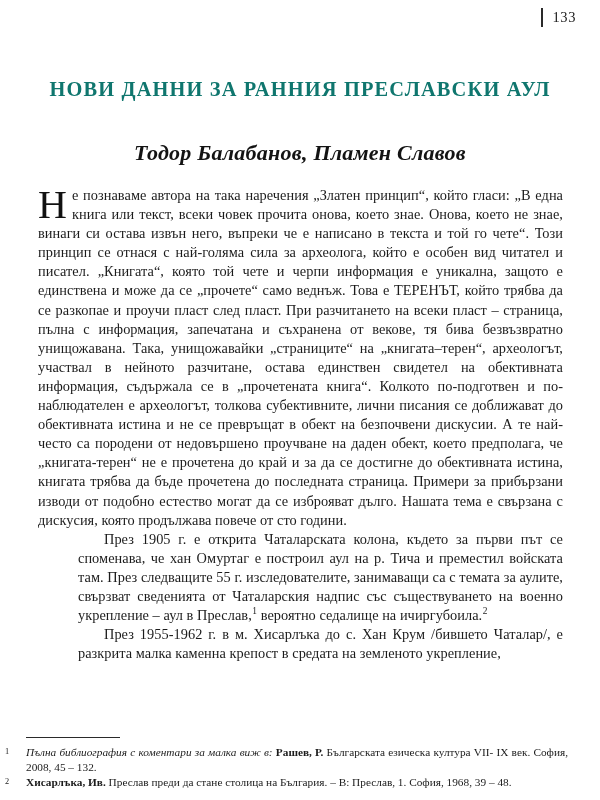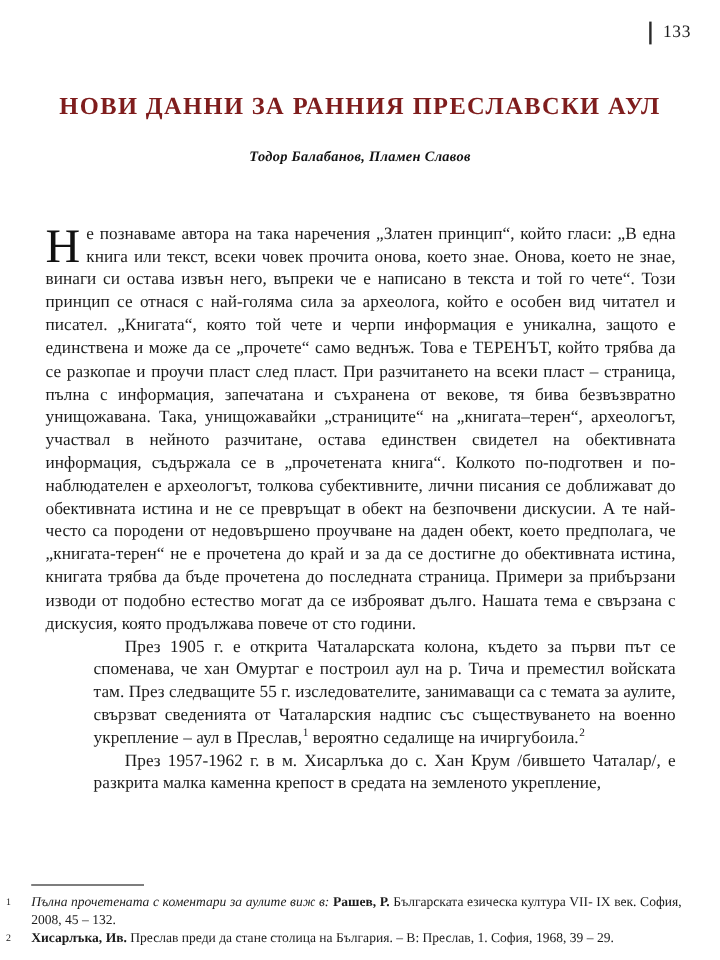--- a/index.html
+++ b/index.html
@@ -19,21 +19,21 @@
   .page {
     width: 600px;
     height: 800px;
     position: relative;
     box-sizing: border-box;
   }
 
   
   .folio {
     position: absolute;
-    top: 16px;
+    top: 6px;
     right: 24px;
     display: flex;
     align-items: center;
     gap: 9px;
     height: 22px;
   }
   .folio-rule {
     width: 2px;
     height: 19px;
     background: #2a2a2a;
@@ -53,33 +53,33 @@
     top: 78px;
     left: 34px;
     width: 532px;
     text-align: center;
   }
   .article-title {
     font-family: "Liberation Serif", "DejaVu Serif", serif;
     font-size: 20.4px;
     font-weight: bold;
     letter-spacing: 1.15px;
-    color: #7f1d1d;
+    color: #0f766e;
     margin: 0;
     line-height: 1.15;
     white-space: nowrap;
   }
   .authors {
     font-family: "Liberation Serif", "DejaVu Serif", serif;
-    font-size: 12px;
+    font-size: 22px;
     font-weight: bold;
     font-style: italic;
     letter-spacing: 0.25px;
     color: #131313;
-    margin: 0;
+    margin: 16px;
     padding-top: 23px;
     line-height: 1.15;
   }
 
   
   .body-col {
     position: absolute;
     top: 186px;
     left: 38px;
     width: 525px;
@@ -172,31 +172,31 @@
     <h1 class="article-title">НОВИ ДАННИ ЗА РАННИЯ ПРЕСЛАВСКИ АУЛ</h1>
     <p class="authors">Тодор Балабанов, Пламен Славов</p>
   </div>
 
   <div class="body-col">
 
     <p class="para"><span class="dropcap">Н</span><span>е познаваме автора на така наречения „Златен принцип“, който гласи: „В една книга или текст, всеки човек прочита онова, което знае. Онова, което не знае, винаги си остава извън него, въпреки че е написано в текста и той го чете“. Този принцип се отнася с най-голяма сила за археолога, който е особен вид читател и писател. „Книгата“, която той чете и черпи информация е уникална, защото е единствена и може да се „прочете“ само веднъж. Това е ТЕРЕНЪТ, който трябва да се разкопае и проучи пласт след пласт. При разчитането на всеки пласт – страница, пълна с информация, запечатана и съхранена от векове, тя бива безвъзвратно унищожавана. Така, унищожавайки „страниците“ на „книгата–терен“, археологът, участвал в нейното разчитане, остава единствен свидетел на обективната информация, съдържала се в „прочетената книга“. Колкото по-подготвен и по-наблюдателен е археологът, толкова субективните, лични писания се доближават до обективната истина и не се превръщат в обект на безпочвени дискусии. А те най-често са породени от недовършено проучване на даден обект, което предполага, че „книгата-терен“ не е прочетена до край и за да се достигне до обективната истина, книгата трябва да бъде прочетена до последната страница. Примери за прибързани изводи от подобно естество могат да се изброяват дълго. Нашата тема е свързана с дискусия, която продължава повече от сто години.</span></p>
 
     <p class="para indent"><span>През 1905 г. е открита Чаталарската колона, където за първи път се споменава, че хан Омуртаг е построил аул на р. Тича и преместил войската там. През следващите 55 г. изследователите, занимаващи са с темата за аулите, свързват сведенията от Чаталарския надпис със съществуването на военно укрепление – аул в Преслав,</span><sup class="fn">1</sup><span> вероятно седалище на ичиргубоила.</span><sup class="fn">2</sup></p>
 
-    <p class="para indent">През 1957-1962 г. в м. Хисарлъка до с. Хан Крум /бившето Чаталар/, е разкрита малка каменна крепост в средата на земленото укрепление,</p>
+    <p class="para indent">През 1955-1962 г. в м. Хисарлъка до с. Хан Крум /бившето Чаталар/, е разкрита малка каменна крепост в средата на земленото укрепление,</p>
 
   </div>
 
   <div class="footnotes">
     <div class="fn-rule"></div>
 
     <div class="fn-item">
       <span class="fn-marker">1</span>
-      <span class="fn-text"><i>Пълна прочетената с коментари за аулите виж в:</i><b> Рашев, Р.</b><span> Българската езическа култура VII- IX век. София, 2008, 45 – 132.</span></span>
+      <span class="fn-text"><i>Пълна библиография с коментари за малка виж в:</i><b> Рашев, Р.</b><span> Българската езическа култура VII- IX век. София, 2008, 45 – 132.</span></span>
     </div>
 
     <div class="fn-item">
       <span class="fn-marker">2</span>
-      <span class="fn-text"><i></i><b>Хисарлъка, Ив.</b><span> Преслав преди да стане столица на България. – В: Преслав, 1. София, 1968, 39 – 29.</span></span>
+      <span class="fn-text"><i></i><b>Хисарлъка, Ив.</b><span> Преслав преди да стане столица на България. – В: Преслав, 1. София, 1968, 39 – 48.</span></span>
     </div>
   </div>
 
 </div>
 
 </body></html>

